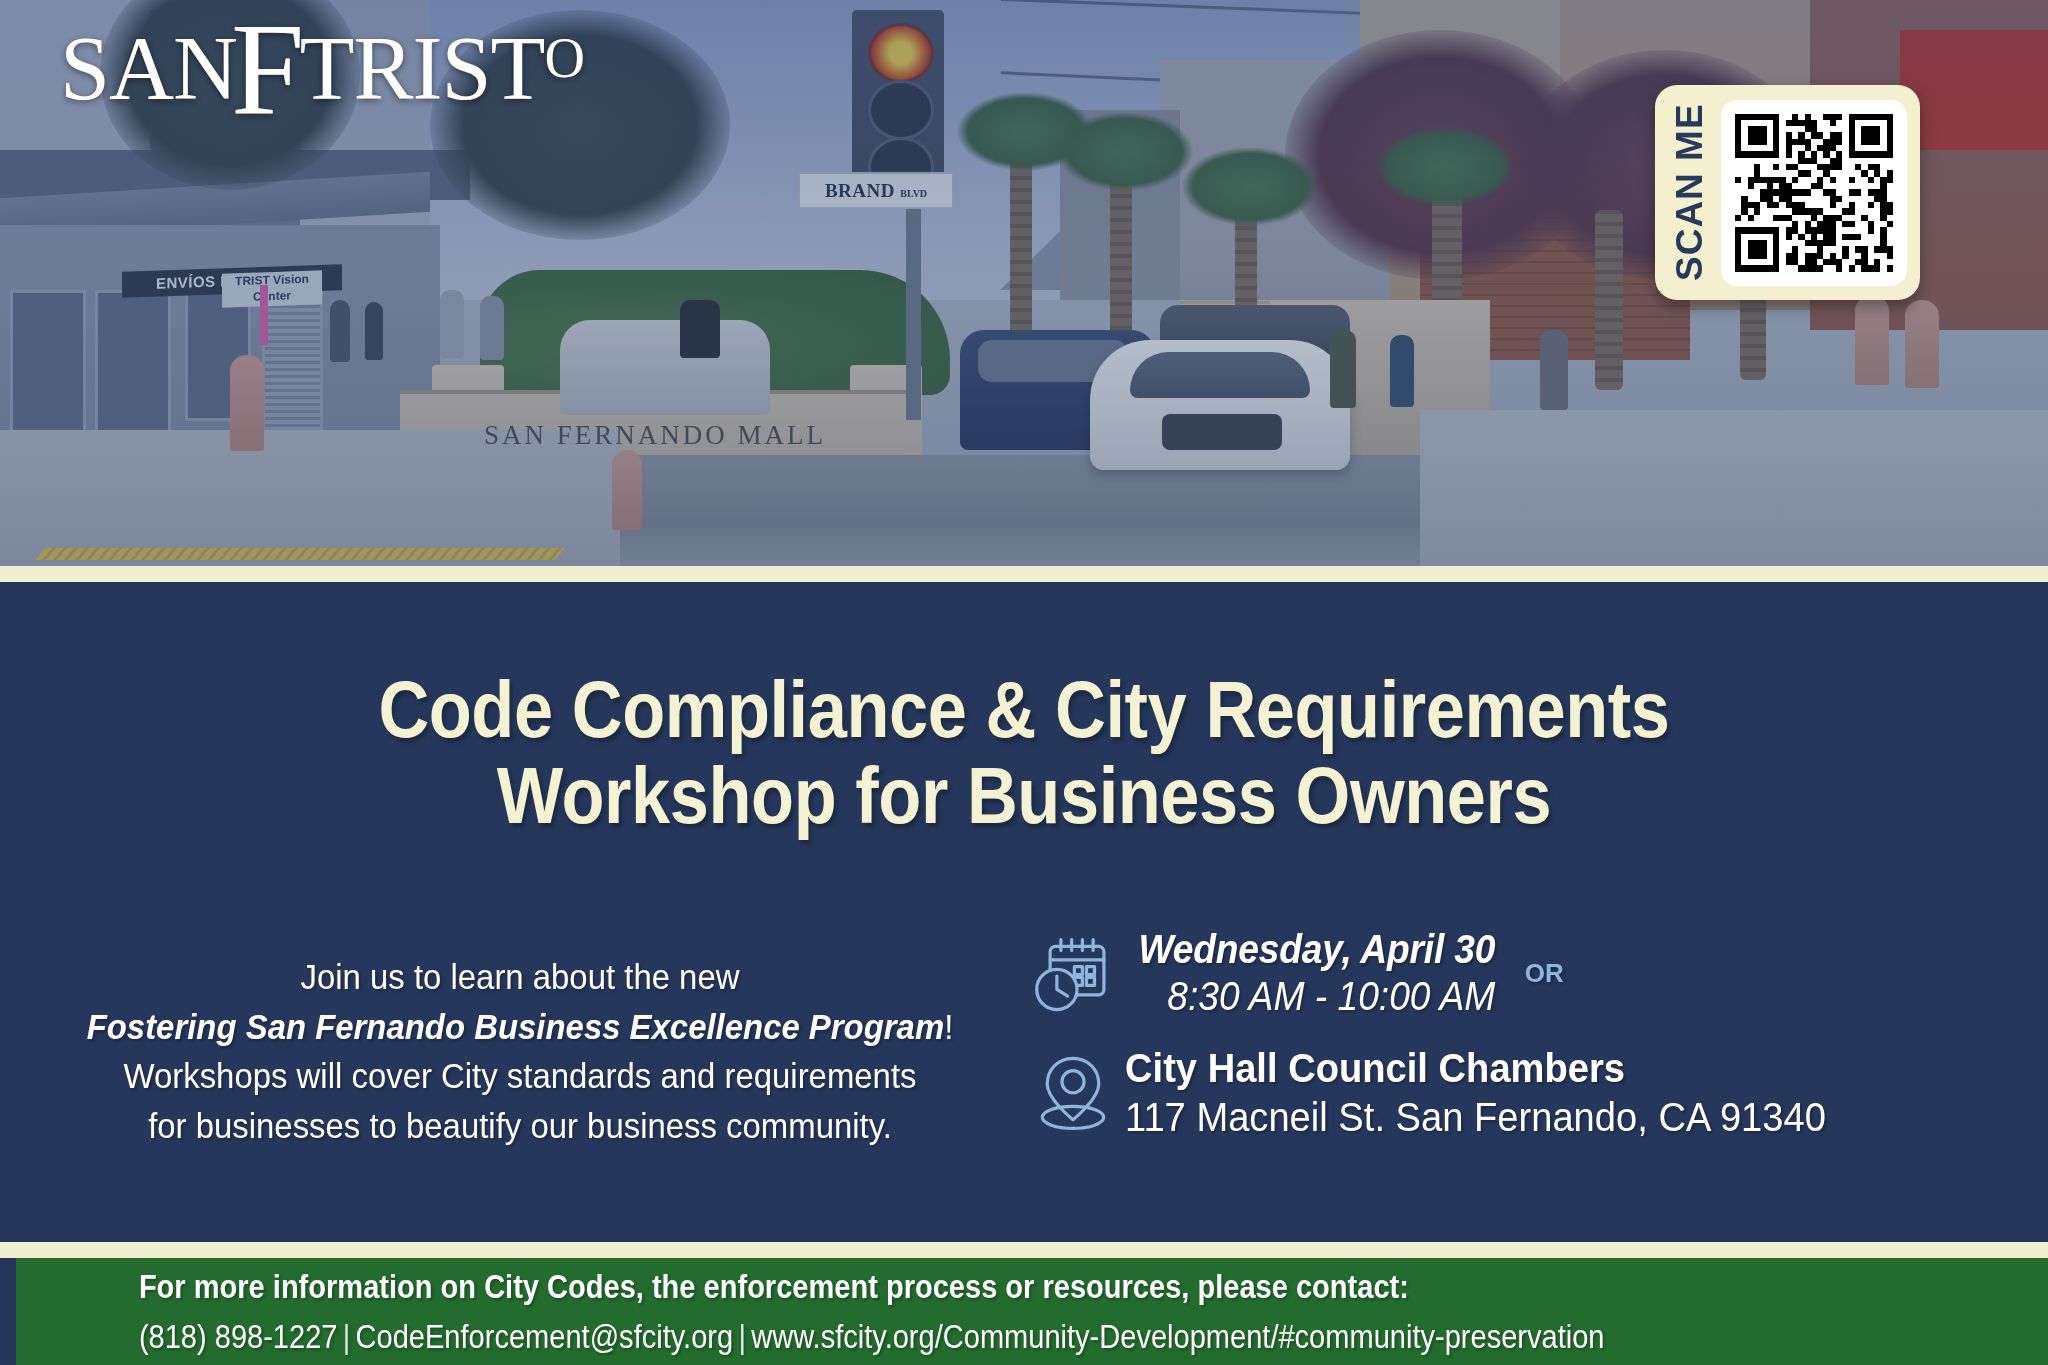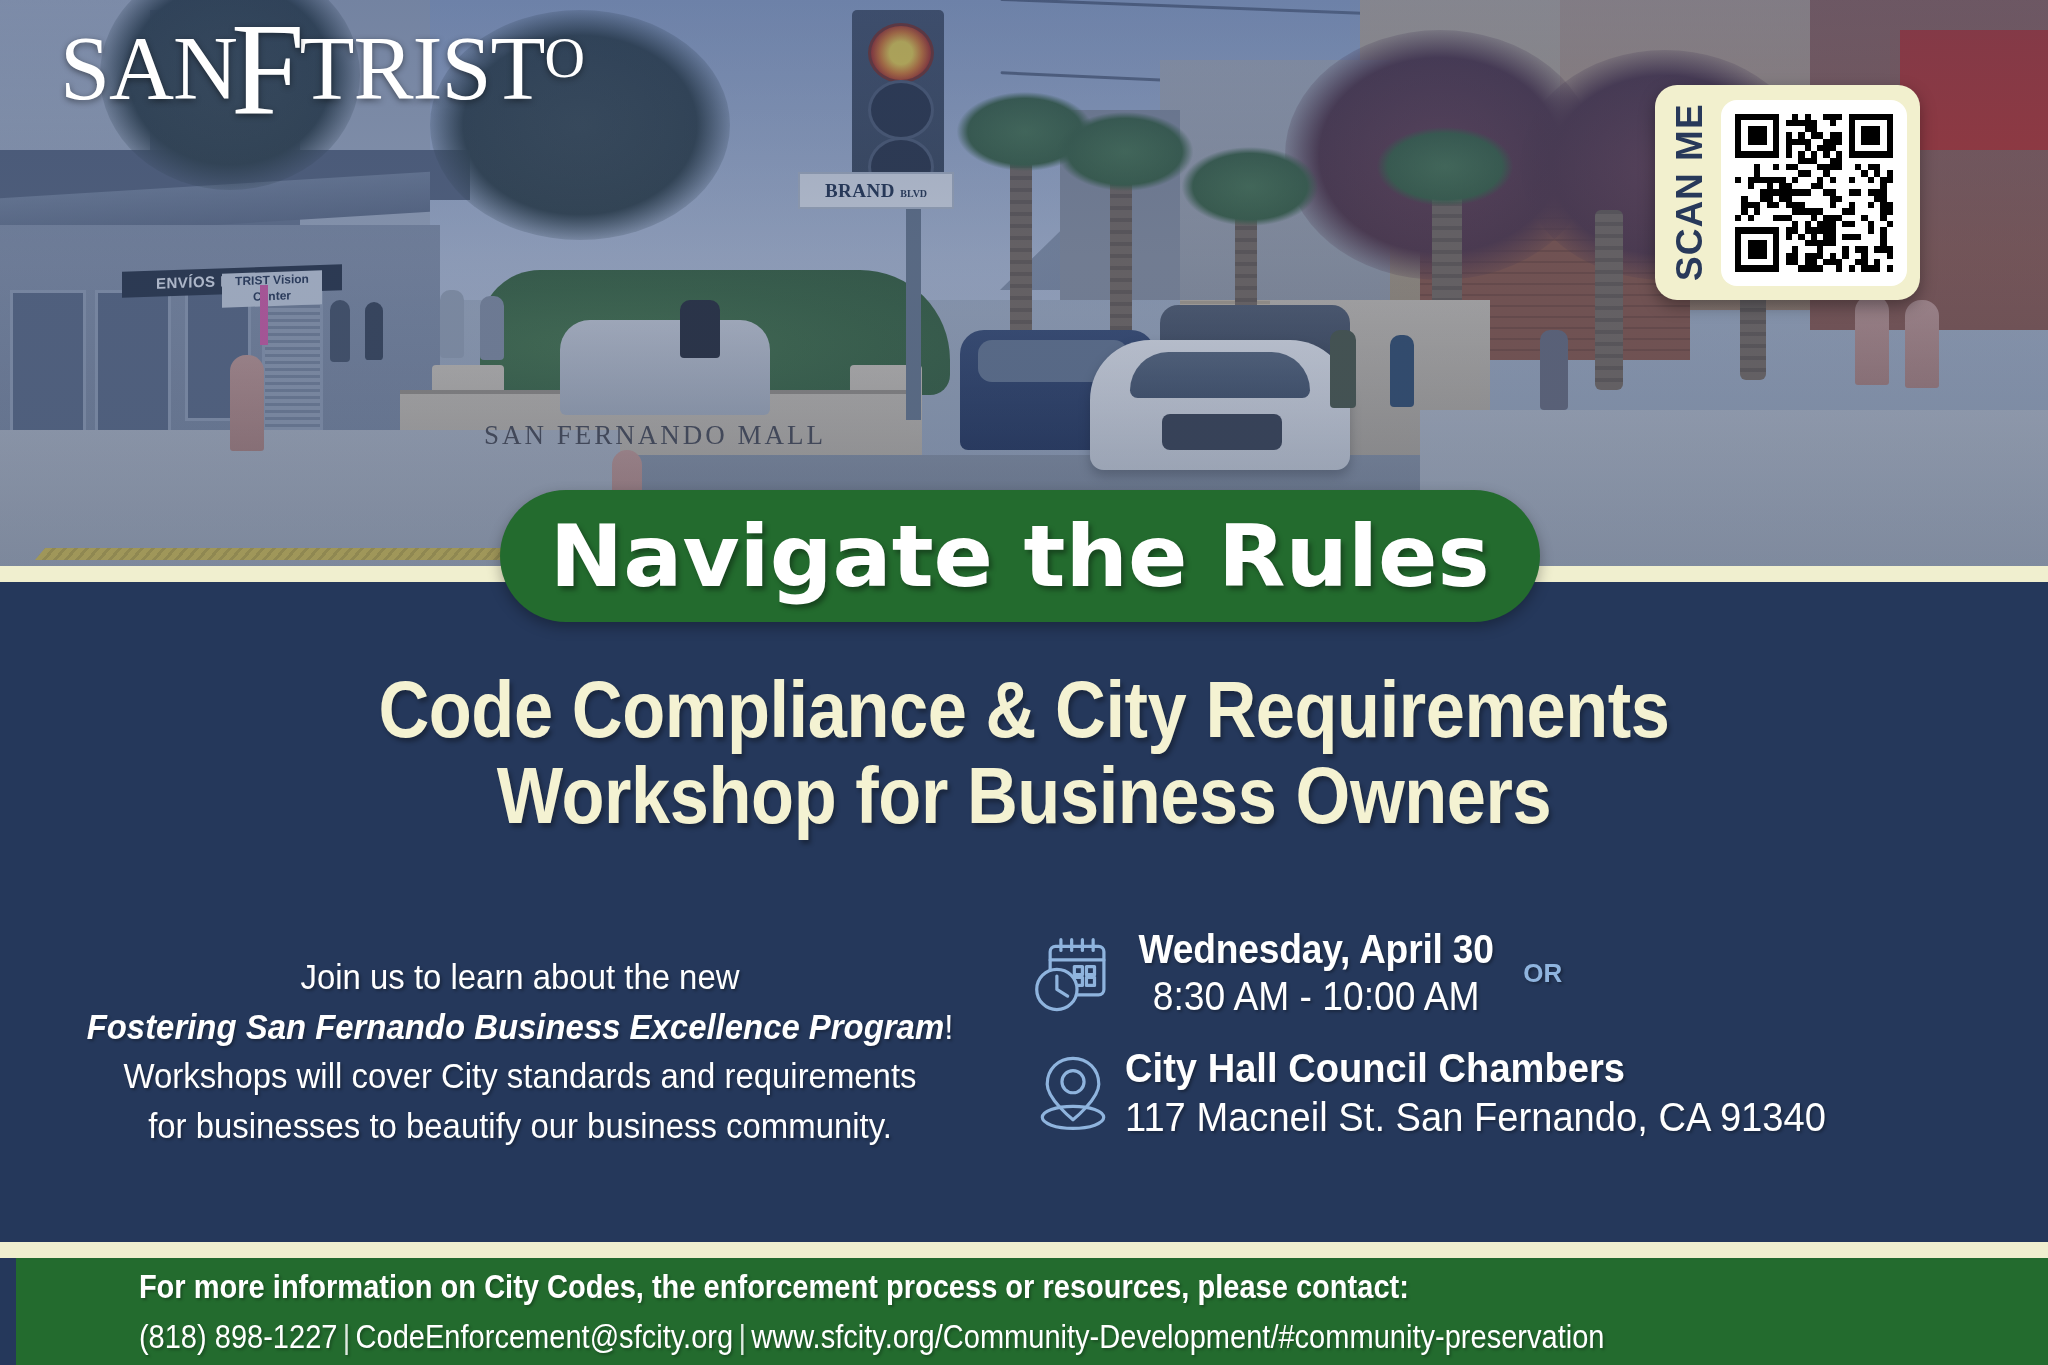--- a/index.html
+++ b/index.html
@@ -356,21 +356,21 @@
     display: flex; align-items: flex-start;
   }
   .info-icon {
     width: 105px; flex: 0 0 105px;
     display: flex; align-items: center; justify-content: center;
     padding-top: 6px;
   }
   .dates-wrap {
     display: flex; align-items: center; gap: 10px;
   }
-  .date-col { text-align: center; }
+  .date-col { text-align: right; font-style: italic; }
   .date-title {
     color: #ffffff; font-weight: bold; font-size: 40px;
     letter-spacing: -.2px;
     transform: scaleX(.93);
     text-shadow: 2px 2px 3px rgba(0,0,0,.30);
     white-space: nowrap;
   }
   .date-time {
     color: #ffffff; font-size: 40px; margin-top: 2px;
     transform: scaleX(.93);
@@ -1149,23 +1149,20 @@
           <i style="background: transparent;"></i>
           <i></i>
           <i></i>
           <i></i>
           <i style="background: transparent;"></i>
           <i></i>
         </div>
     </div>
   </div>
 
-  <div class="pill">
-    <div class="pill-text">Navigate the Rules</div>
-  </div>
 
   <div class="band-cream-top"></div>
   <div class="band-cream-bottom"></div>
 
   <div class="body-section">
 
     <div class="headline">
       <div>Code Compliance &amp; City Requirements</div>
       <div>Workshop for Business Owners</div>
     </div>

